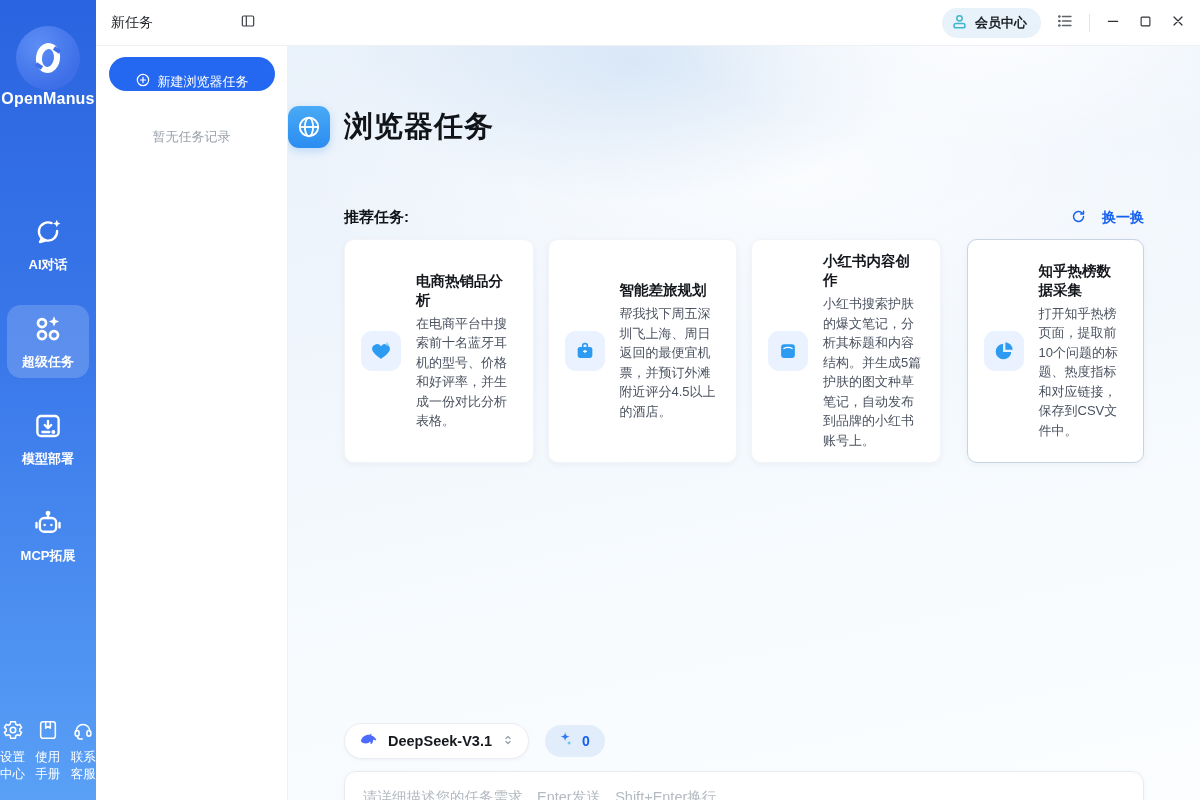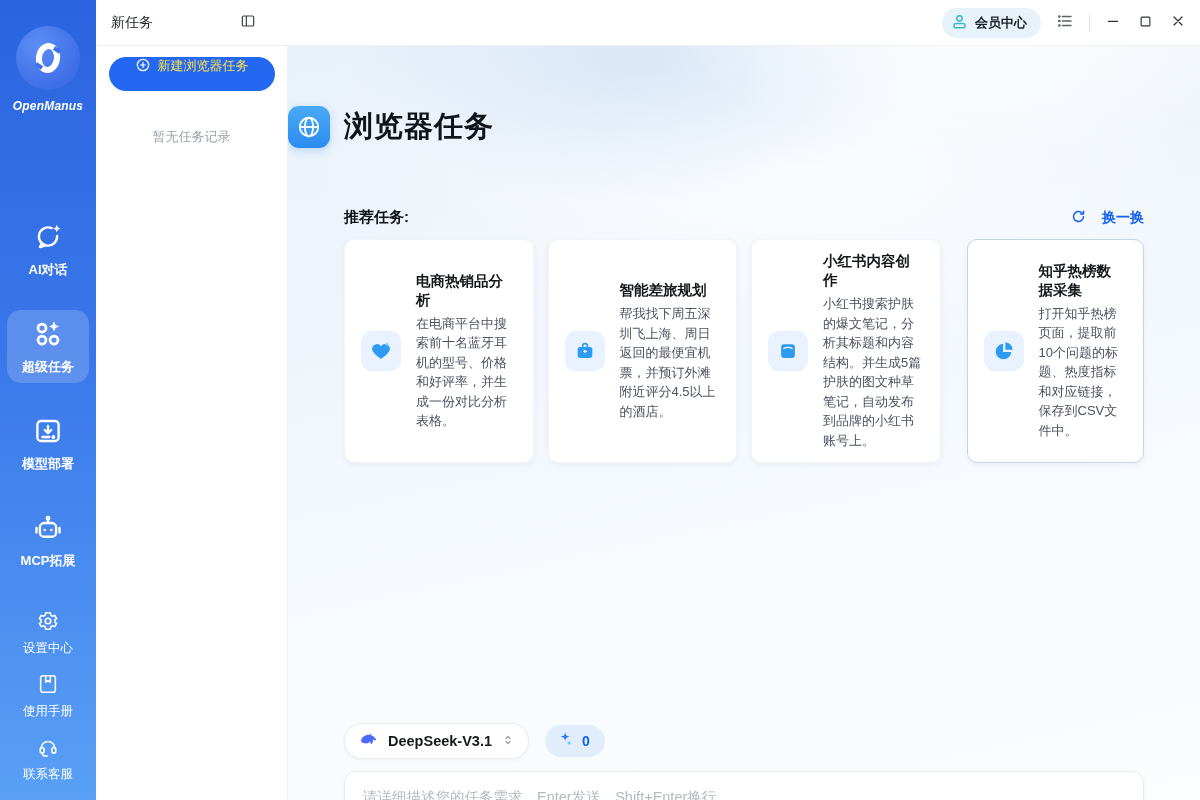--- a/index.html
+++ b/index.html
@@ -12,29 +12,29 @@
     width:96px; flex-shrink:0;
     background:linear-gradient(180deg,#2a64e0 0%,#3a78ea 45%,#59a0f6 100%);
     display:flex; flex-direction:column; align-items:center; color:#fff;
   }
   .brand { margin-top:26px; text-align:center; }
   .brand-logo {
     width:64px; height:64px; border-radius:50%;
     background:radial-gradient(circle at 35% 30%, #5d8ef5 0%, #3e6fe8 70%);
     display:flex; align-items:center; justify-content:center; margin:0 auto;
   }
-  .brand-name { margin-top:9px; font-size:12px; font-weight:700; font-style:italic; letter-spacing:.2px; }
+  .brand-name { font-size:16px; font-weight:700; letter-spacing:.2px; }
   .nav { margin-top:100px; display:flex; flex-direction:column; gap:24px; align-items:center; width:100%; }
   .nav-item {
     width:82px; padding:9px 0 7px; border-radius:14px; cursor:pointer;
     display:flex; flex-direction:column; align-items:center; gap:5px;
   }
   .nav-item.active { background:rgba(255,255,255,0.18); }
   .nav-item .nav-label { font-size:13px; font-weight:600; }
-  .nav-bottom { margin-top:auto; margin-bottom:14px; display:flex; flex-direction:column; gap:10px; align-items:center; }
+  .nav-bottom { margin-top:auto; margin-bottom:14px; display:flex; flex-direction:row; gap:10px; align-items:center; }
   .nav-bottom .nav-item { padding:3px 0; gap:4px; }
   .nav-bottom .nav-label { font-size:12.5px; font-weight:500; }
 
   
   .main { flex:1; display:flex; flex-direction:column; min-width:0; }
   .topbar {
     height:46px; background:#fff; border-bottom:1px solid #eef0f3;
     display:flex; align-items:center; flex-shrink:0;
   }
   .tab-area { width:192px; flex-shrink:0; display:flex; align-items:center; justify-content:space-between; padding:0 30px 0 15px; }
@@ -44,23 +44,23 @@
     height:30px; border-radius:16px; background:#e7f2fa; border:none; cursor:pointer;
     display:flex; align-items:center; gap:6px; padding:0 14px 0 8px;
   }
   .member-pill span { font-size:13px; font-weight:700; color:#1c1f24; }
   .win-divider { width:1px; height:18px; background:#e1e4e8; }
   .icon-btn { background:none; border:none; cursor:pointer; display:flex; align-items:center; padding:2px; }
 
   .body { flex:1; display:flex; min-height:0; }
   .task-panel { width:192px; flex-shrink:0; background:#fff; border-right:1px solid #eef0f3; padding-top:11px; }
   .new-task-btn {
-    display:flex; align-items:flex-start; justify-content:center; gap:7px;
+    display:flex; align-items:flex-end; justify-content:center; gap:7px;
     width:166px; height:34px; margin:0 auto; border:none; cursor:pointer;
-    border-radius:17px; background:#2468f2; color:#fde047; font-size:13px; font-weight:500;
+    border-radius:17px; background:#2468f2; color:#ffffff; font-size:13px; font-weight:500;
     font-family:"Liberation Sans", sans-serif;
   }
   .empty-text { margin-top:37px; text-align:center; color:#9ba2ab; font-size:13px; }
 
   .content {
     flex:1; min-width:0; position:relative; overflow:hidden;
     background:
       radial-gradient(ellipse 520px 240px at 78% -6%, rgba(255,255,255,0.95), transparent 65%),
       radial-gradient(ellipse 460px 230px at 38% 2%, rgba(197,219,243,0.55), transparent 62%),
       radial-gradient(ellipse 700px 300px at 55% 16%, rgba(255,255,255,0.75), transparent 70%),

